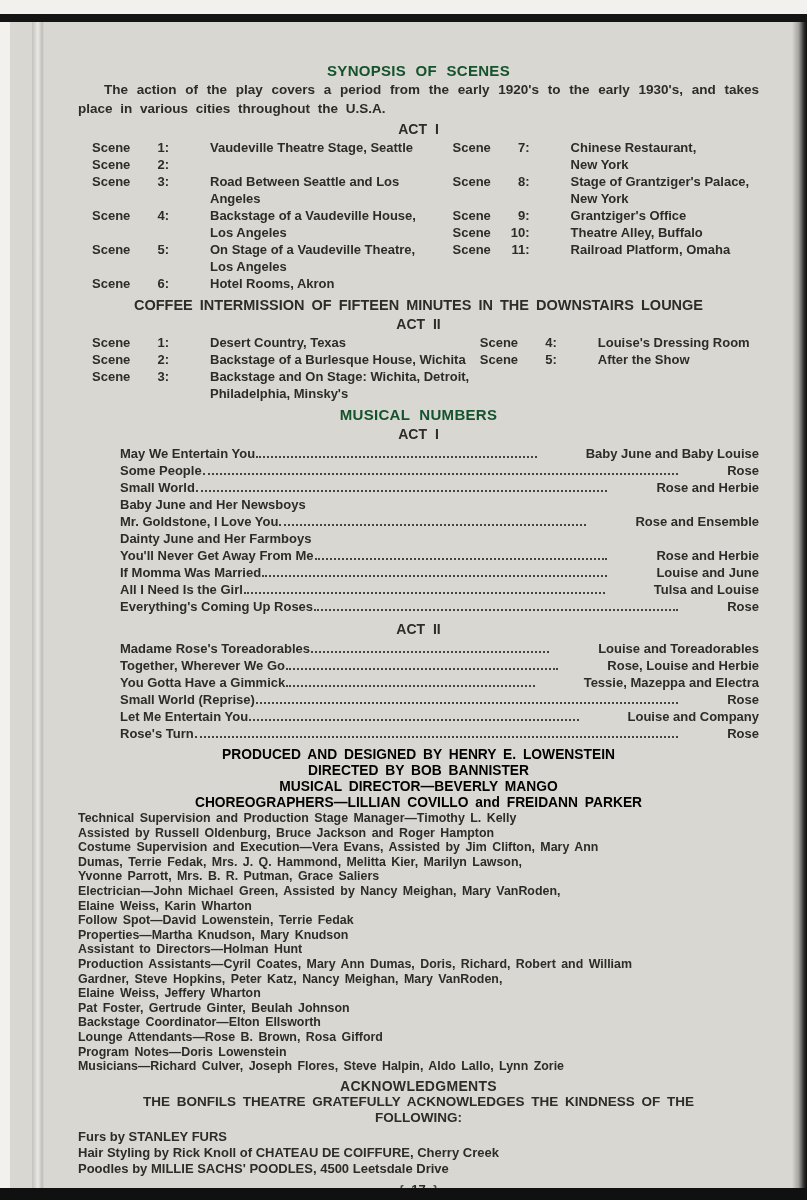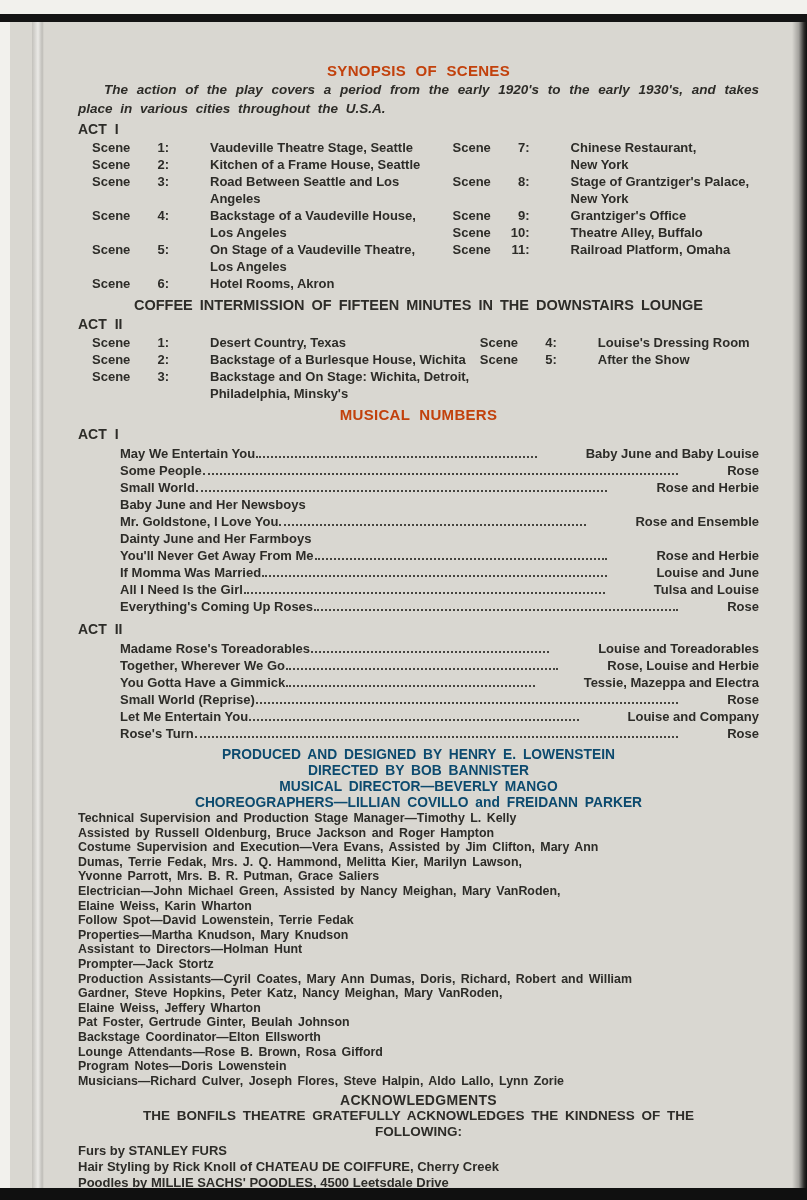--- a/index.html
+++ b/index.html
@@ -7,44 +7,44 @@
         font-family:"Liberation Sans","DejaVu Sans",sans-serif;color:#2d2c28;}
   .top-bar{position:absolute;top:14px;left:0;width:100%;height:8px;background:#141414;}
   .bottom-bar{position:absolute;bottom:0;left:0;width:100%;height:12px;background:#101010;}
   .page{position:absolute;top:22px;left:10px;right:0;bottom:12px;background:#d9d7d1;}
   .edge{position:absolute;top:0;right:0;bottom:0;width:15px;
         background:linear-gradient(to right,rgba(0,0,0,0) 0%,rgba(0,0,0,0.25) 45%,#2e2d2b 80%,#0c0c0c 100%);}
   .crease{position:absolute;top:0;left:22px;bottom:0;width:12px;
         background:linear-gradient(to right,rgba(0,0,0,0.10),rgba(255,255,255,0.45) 50%,rgba(0,0,0,0.12) 85%,rgba(0,0,0,0));}
   .content{position:absolute;top:40px;left:68px;width:681px;}
 
-  .sec-title{text-align:center;font-size:15px;font-weight:700;letter-spacing:.3px;word-spacing:5px;color:#c2410c;}
-  .act-title{font-size:14px;font-weight:700;word-spacing:4px;margin:3px 0 2px;}
-  .intro{font-size:13.5px;font-weight:700;line-height:18.5px;text-align:justify;text-indent:26px;word-spacing:4px;margin-top:2px;font-style:italic;}
+  .sec-title{text-align:center;font-size:15px;font-weight:700;letter-spacing:.3px;word-spacing:5px;color:#14532d;}
+  .act-title{text-align:center;font-size:14px;font-weight:700;word-spacing:4px;margin:3px 0 2px;}
+  .intro{font-size:13.5px;font-weight:700;line-height:18.5px;text-align:justify;text-indent:26px;word-spacing:4px;margin-top:2px;}
 
   .scene-cols{display:grid;}
   .cols-act1{grid-template-columns:55% 45%;}
   .cols-act2{grid-template-columns:59% 41%;}
   .scene-col-left{padding-left:14px;}
   .scene-row{display:grid;grid-template-columns:44px 24px 1fr;column-gap:9px;
              font-size:13px;line-height:17px;font-weight:700;}
   .sc-num{text-align:right;}
   .sc-desc{white-space:pre-line;margin-left:32px;}
 
   .intermission{text-align:center;font-size:14.5px;font-weight:700;word-spacing:3px;margin:5px 0 1px;}
 
   .song-list{padding:1px 0 0 8px;}
   .song-row{display:flex;font-size:13px;font-weight:700;line-height:17px;padding-left:34px;}
   .song-title{white-space:nowrap;}
   .leader{flex:1;border-bottom:2px dotted #45443f;align-self:flex-end;transform:translateY(-4px);
           margin:0 1px;min-width:10px;}
   .song-perf{white-space:nowrap;margin-left:48px;}
 
   .credits{margin-top:5px;}
-  .credit-headline{text-align:center;font-size:13.8px;font-weight:700;line-height:16px;word-spacing:3px;color:#0c4a6e;}
+  .credit-headline{text-align:center;font-size:13.8px;font-weight:700;line-height:16px;word-spacing:3px;color:#000000;}
   .credit-line{font-size:12.4px;font-weight:700;line-height:14.6px;word-spacing:2px;}
 
   .ack-title{text-align:center;font-size:14px;font-weight:700;margin-top:4px;letter-spacing:.3px;}
   .ack-lead{text-align:center;font-size:13.5px;font-weight:700;line-height:16px;word-spacing:3px;}
   .ack-items{margin-top:3px;font-size:13px;font-weight:700;line-height:16px;}
 
   .footer{text-align:center;font-size:13px;font-weight:700;margin-top:5px;word-spacing:4px;}
   .orn{color:#4a4944;font-size:12px;}
 </style>
 </head>
@@ -67,21 +67,20 @@
 
             <div class="scene-row">
               <span class="sc-label">Scene</span>
               <span class="sc-num">1:</span>
               <span class="sc-desc">Vaudeville Theatre Stage, Seattle</span>
             </div>
 
             <div class="scene-row">
               <span class="sc-label">Scene</span>
               <span class="sc-num">2:</span>
-              <span class="sc-desc">Kitchen of a Frame House, Seattle</span>
             </div>
 
             <div class="scene-row">
               <span class="sc-label">Scene</span>
               <span class="sc-num">3:</span>
               <span class="sc-desc">Road Between Seattle and Los Angeles</span>
             </div>
 
             <div class="scene-row">
               <span class="sc-label">Scene</span>
@@ -311,21 +310,20 @@
             <div class="credit-line">Electrician—John Michael Green, Assisted by Nancy Meighan, Mary VanRoden,</div>
 
             <div class="credit-line">Elaine Weiss, Karin Wharton</div>
 
             <div class="credit-line">Follow Spot—David Lowenstein, Terrie Fedak</div>
 
             <div class="credit-line">Properties—Martha Knudson, Mary Knudson</div>
 
             <div class="credit-line">Assistant to Directors—Holman Hunt</div>
 
-            <div class="credit-line">Prompter—Jack Stortz</div>
 
             <div class="credit-line">Production Assistants—Cyril Coates, Mary Ann Dumas, Doris, Richard, Robert and William</div>
 
             <div class="credit-line">Gardner, Steve Hopkins, Peter Katz, Nancy Meighan, Mary VanRoden,</div>
 
             <div class="credit-line">Elaine Weiss, Jeffery Wharton</div>
 
 
             <div class="credit-line">Pat Foster, Gertrude Ginter, Beulah Johnson</div>
 

